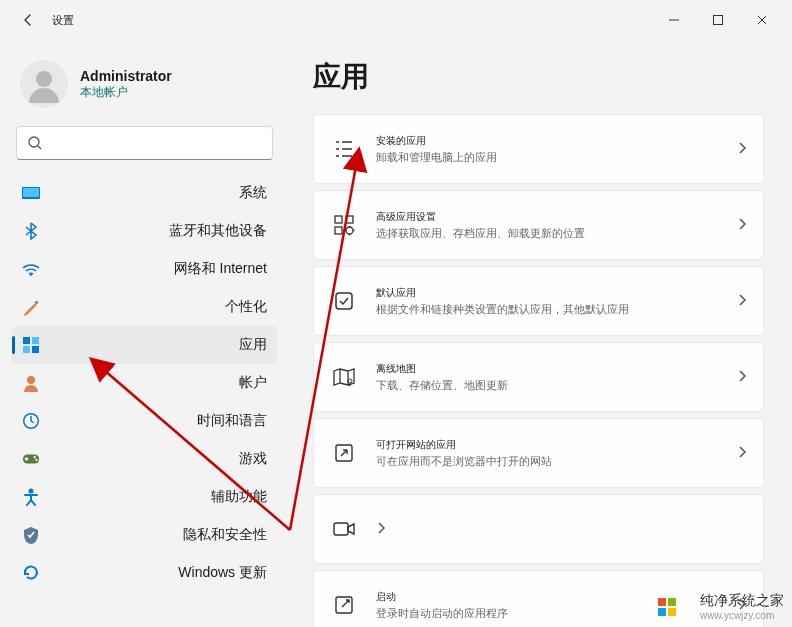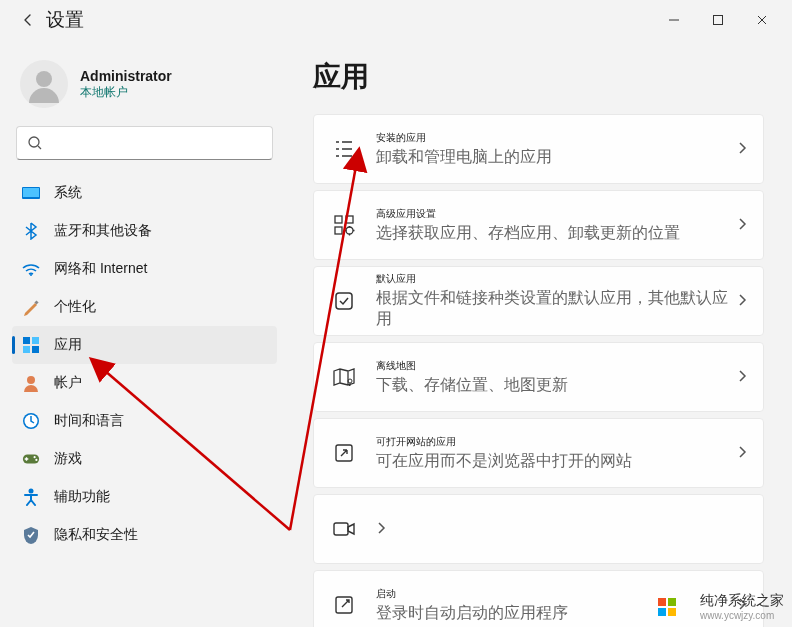--- a/index.html
+++ b/index.html
@@ -23,22 +23,22 @@
     .back-btn {
       width: 32px;
       height: 32px;
       display: flex;
       align-items: center;
       justify-content: center;
       border-radius: 4px;
       cursor: pointer;
     }
     .titlebar .title {
-      margin-left: 2px;
-      font-size: 19px;
+      margin-left: 8px;
+      font-size: 11px;
     }
     .window-controls {
       margin-left: auto;
       display: flex;
     }
     .win-btn {
       width: 44px;
       height: 32px;
       display: flex;
       align-items: center;
@@ -92,20 +92,21 @@
     .nav-list { display: flex; flex-direction: column; }
     .nav-item {
       height: 38px;
       border-radius: 4px;
       display: flex;
       align-items: center;
       gap: 14px;
       padding: 0 10px;
       cursor: pointer;
       position: relative;
+      justify-content: space-between;
     }
     .nav-item.active {
       background: #eaeaea;
     }
     .nav-item.active::before {
       content: "";
       position: absolute;
       left: 0;
       top: 10px;
       bottom: 10px;
@@ -146,21 +147,21 @@
       width: 28px;
       height: 28px;
       display: flex;
       align-items: center;
       justify-content: center;
       margin-right: 18px;
       color: #333;
     }
     .card-text { flex: 1; }
     .card-title { font-size: 10px; font-family: Liberation Serif, serif; }
-    .card-sub { font-size: 16px; color: #666; margin-top: 2px; }
+    .card-sub { font-size: 11px; color: #666; margin-top: 2px; }
     .chev { color: #555; }
     .annot-svg {
       position: absolute;
       top: 0; left: 0;
       pointer-events: none;
     }
     .watermark {
       position: absolute;
       right: 8px;
       bottom: 6px;
@@ -321,20 +322,29 @@
         </div>
         <div class="nav-item">
           <span class="nav-icon">
             <svg width="16" height="18" viewBox="0 0 16 18">
               <path d="M8 1 L15 4 L15 9 A7 9 0 0 1 8 18 A7 9 0 0 1 1 9 L1 4 Z" fill="#5a7a9a"></path>
               <path d="M5 9 L7 11 L11 6" stroke="#fff" stroke-width="1.6" fill="none"></path>
             </svg>
           </span>
           <span class="nav-label">隐私和安全性</span>
         </div>
+        <div class="nav-item">
+          <span class="nav-icon">
+            <svg width="18" height="18" viewBox="0 0 18 18">
+              <path d="M3 9 A6 6 0 1 1 5 13" stroke="#0078d4" stroke-width="2" fill="none"></path>
+              <path d="M3 6 L3 10 L7 10" stroke="#0078d4" stroke-width="2" fill="none"></path>
+            </svg>
+          </span>
+          <span class="nav-label">Windows 更新</span>
+        </div>
       </div>
   </aside>
 
   <main class="main">
     <div class="page-title">应用</div>
     <div id="card-list">
         <div class="card">
     <div class="card-icon">
             <svg width="22" height="22" viewBox="0 0 22 22">
               <path d="M3 4h3M3 11h3M3 18h3 M9 4h10M9 11h10M9 18h10" stroke="#333" stroke-width="1.5"></path>

